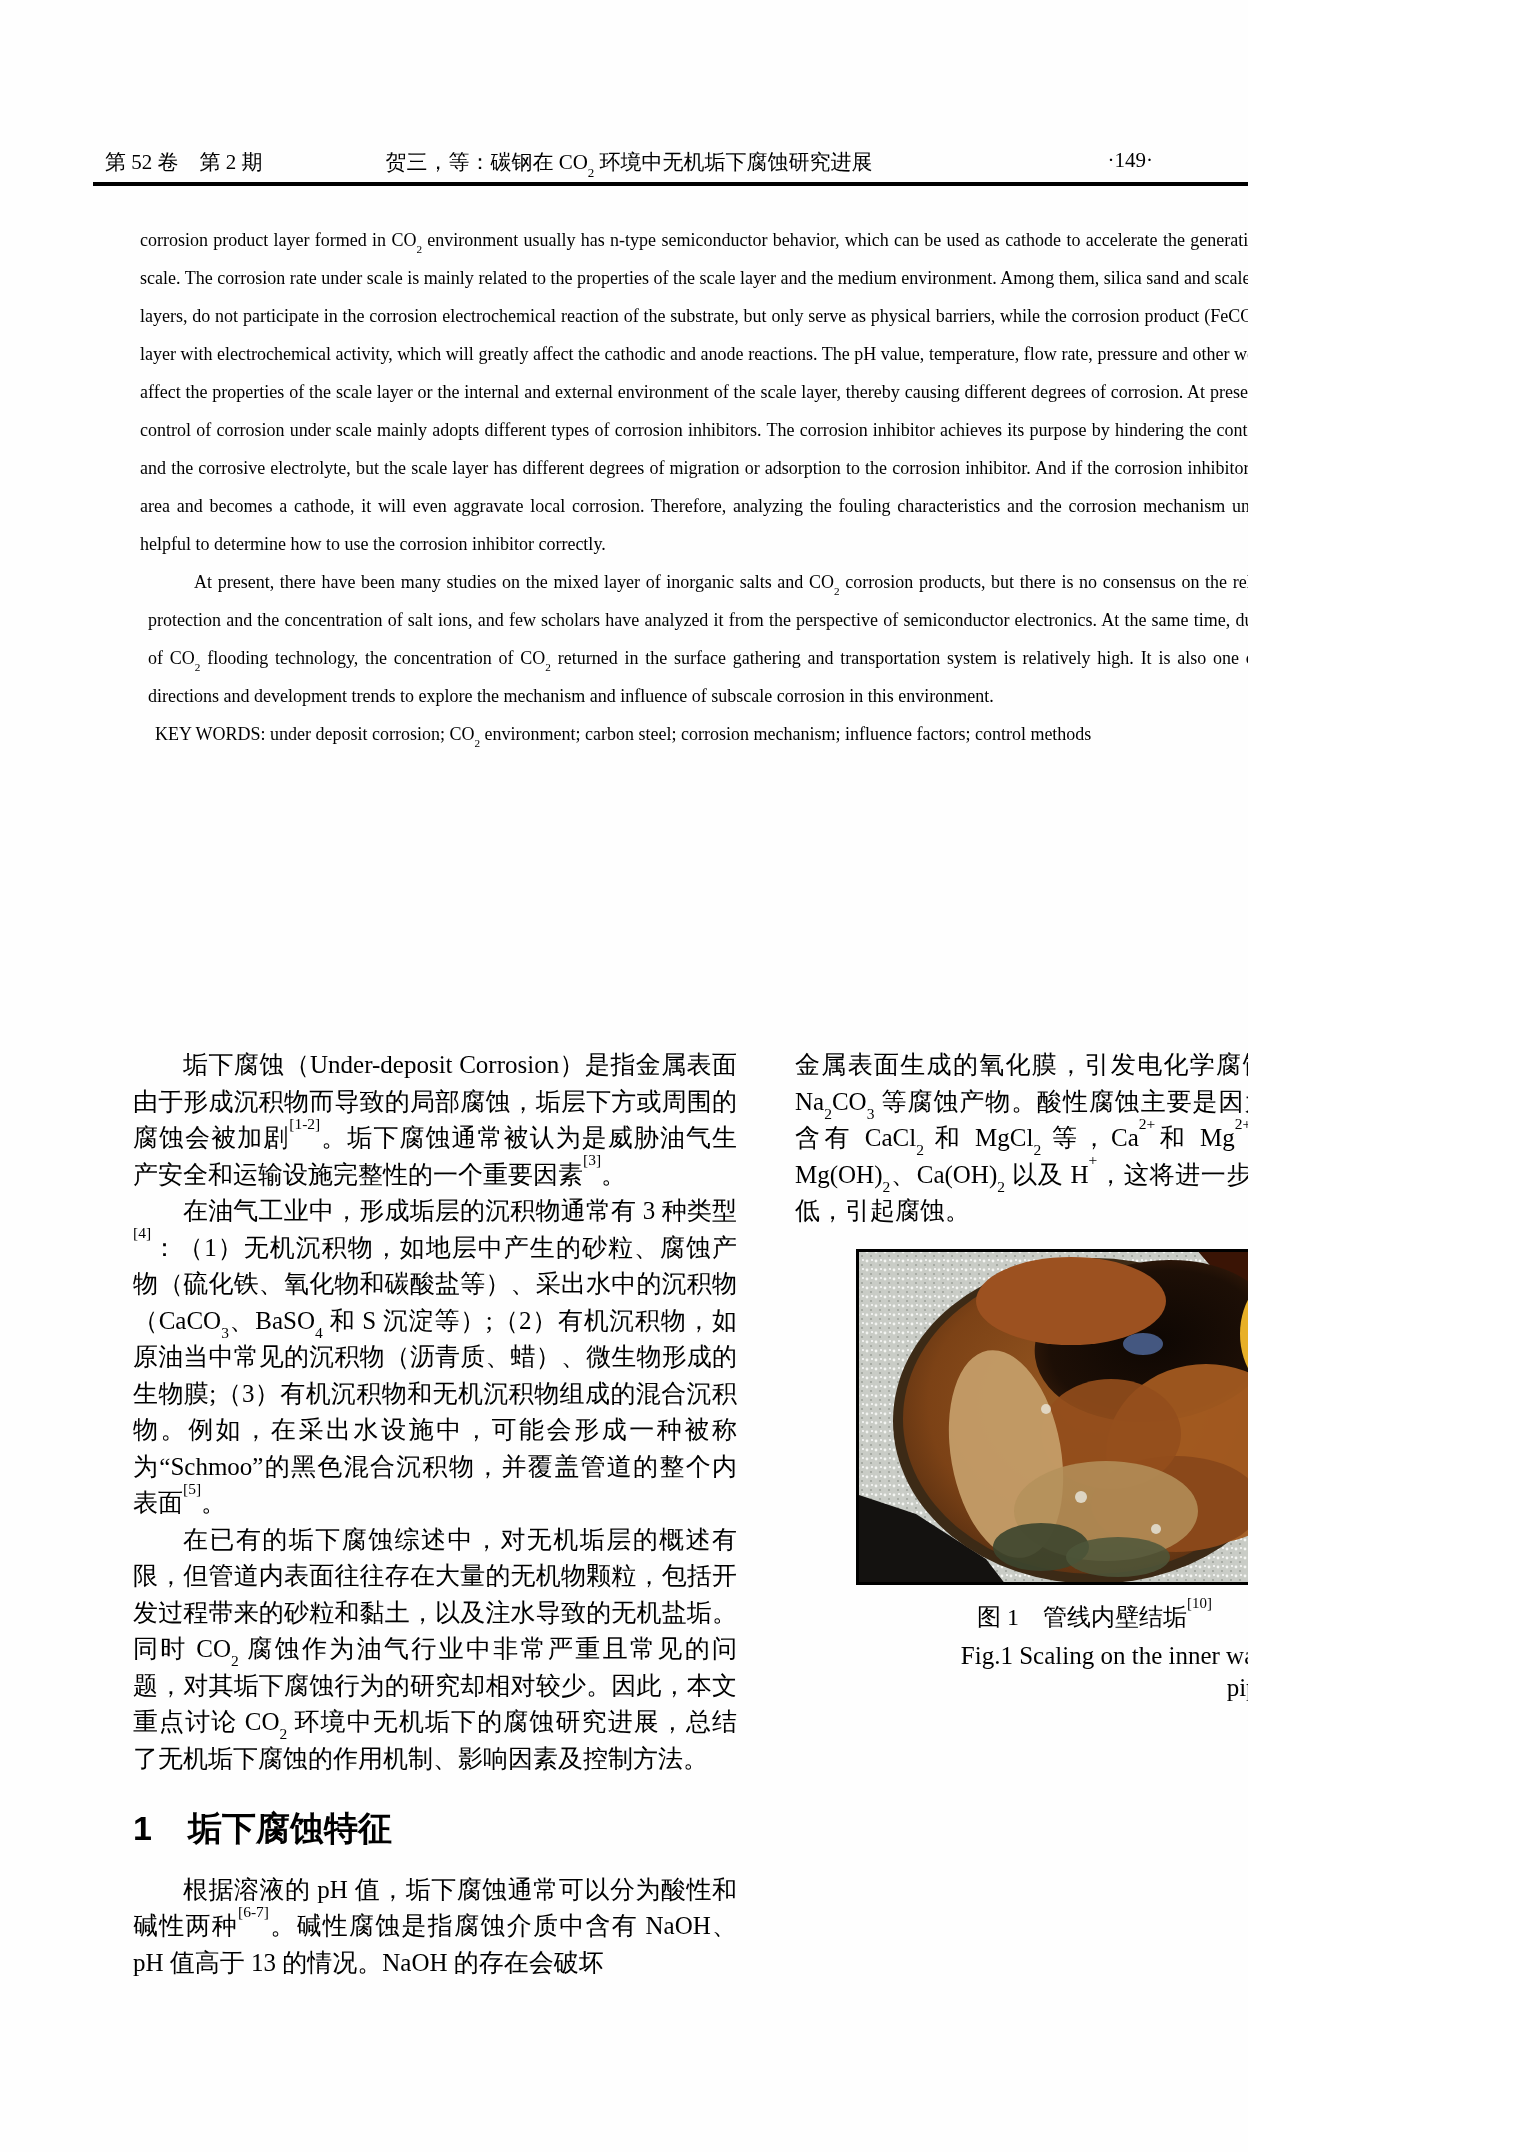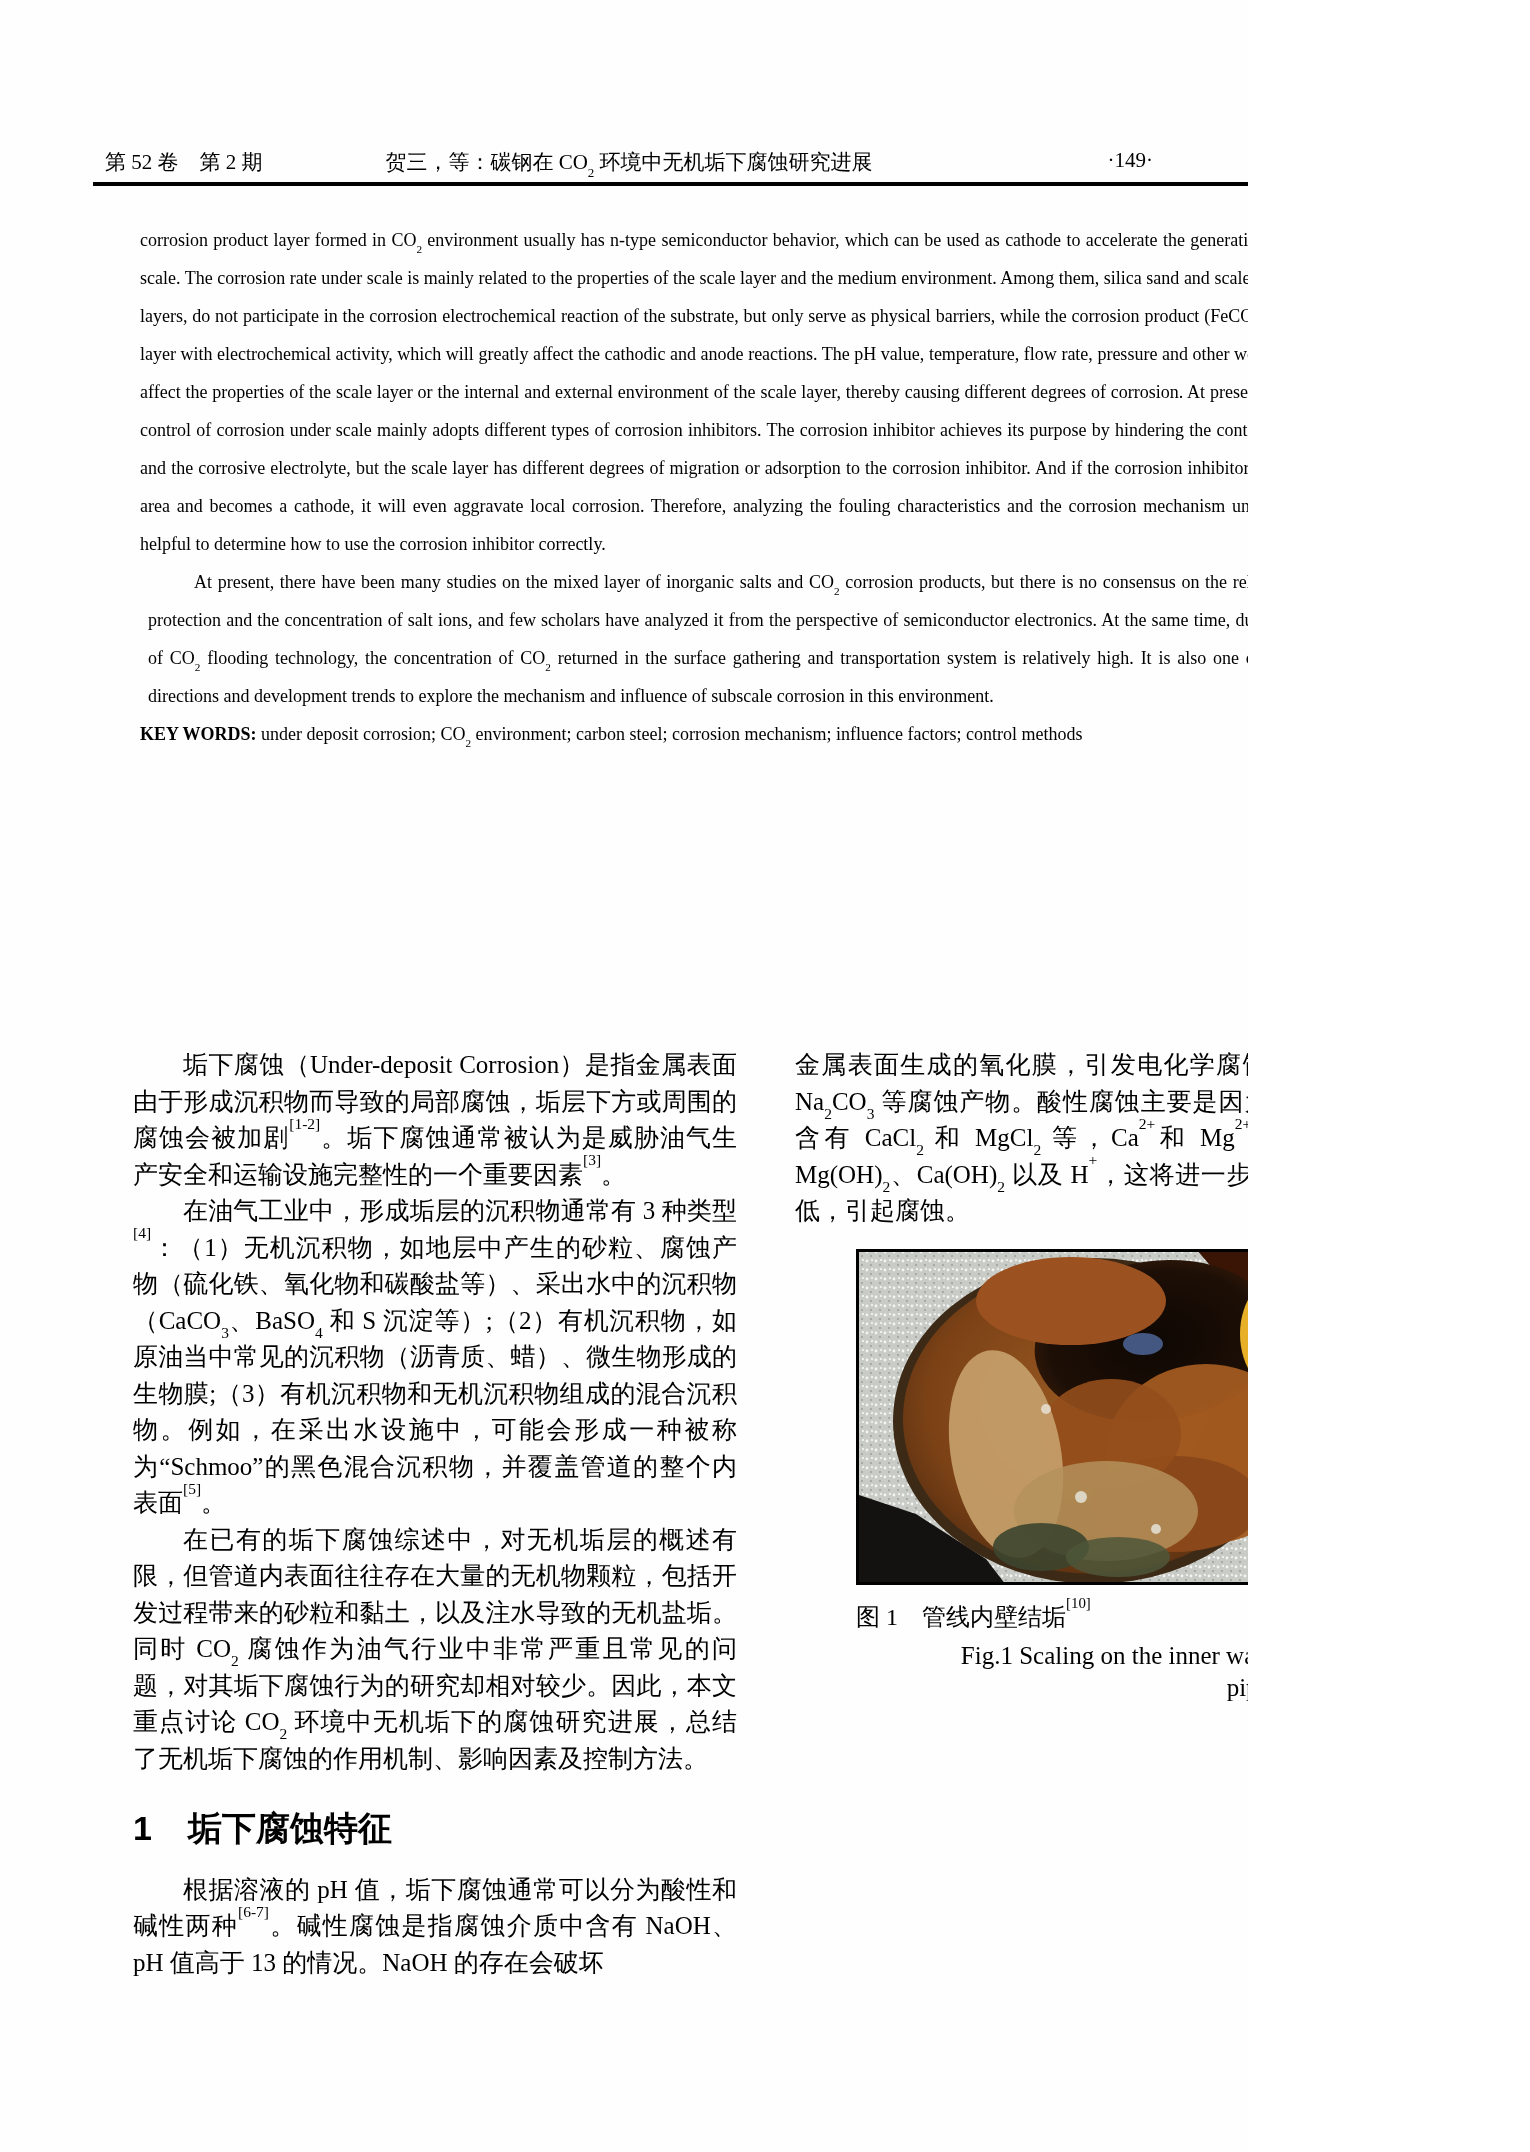--- a/index.html
+++ b/index.html
@@ -12,37 +12,37 @@
 
   .header-row { position:absolute; top:148px; left:105px; right:95px; height:30px; font-size:21px; }
   .vol { position:absolute; left:0; top:0; white-space:nowrap; }
   .running-title { position:absolute; left:50%; transform:translateX(-50%); white-space:nowrap; }
   .page-num { position:absolute; right:0; top:0; white-space:nowrap; }
   .rule { position:absolute; left:93px; top:182px; width:1347px; height:4px; background:#000; }
 
   .abstract { position:absolute; left:140px; top:221px; width:1266px; font-size:18px; line-height:38px; text-align:justify; }
   .abstract p { margin:0; }
   .abstract .p2 { text-indent:46px;margin-left:8px; }
-  .kw-label { font-weight:bold; }
+  .kw-label { font-weight:normal;margin-left:15px; }
 
   .col { position:absolute; top:1047px; width:604px; font-size:25px; line-height:36.5px; text-align:justify; }
   .col-left  { left:133px; }
   .col-right { left:795px; }
   .col p { margin:0; text-indent:2em; }
   .col p.no-indent { text-indent:0; }
 
   .section-heading {
     font-family:"Liberation Sans", sans-serif; font-weight:bold; font-size:34px;
     line-height:1.25; margin:30px 0 22px 0; display:flex; text-indent:0;
   }
   .section-number { margin-right:36px; }
 
   .figure { margin:19px 0 0 61px; padding:0; width:477px; }
   .figure svg { display:block; width:477px; height:336px; }
-  .fig-cap-cn { text-align:left; font-size:24px; margin-top:17px; line-height:1.3; }
+  .fig-cap-cn { text-align:center; font-size:24px; margin-top:17px; line-height:1.3; }
   .fig-cap-en { text-align:right; font-size:25px; margin-top:7px; line-height:1.3; }
 </style>
 </head>
 <body>
 
 <div class="page">
 
   <div class="header-row">
     <span class="vol">第 52 卷　第 2 期</span>
     <span class="running-title">贺三，等：碳钢在 CO<sub>2</sub> 环境中无机垢下腐蚀研究进展</span>

